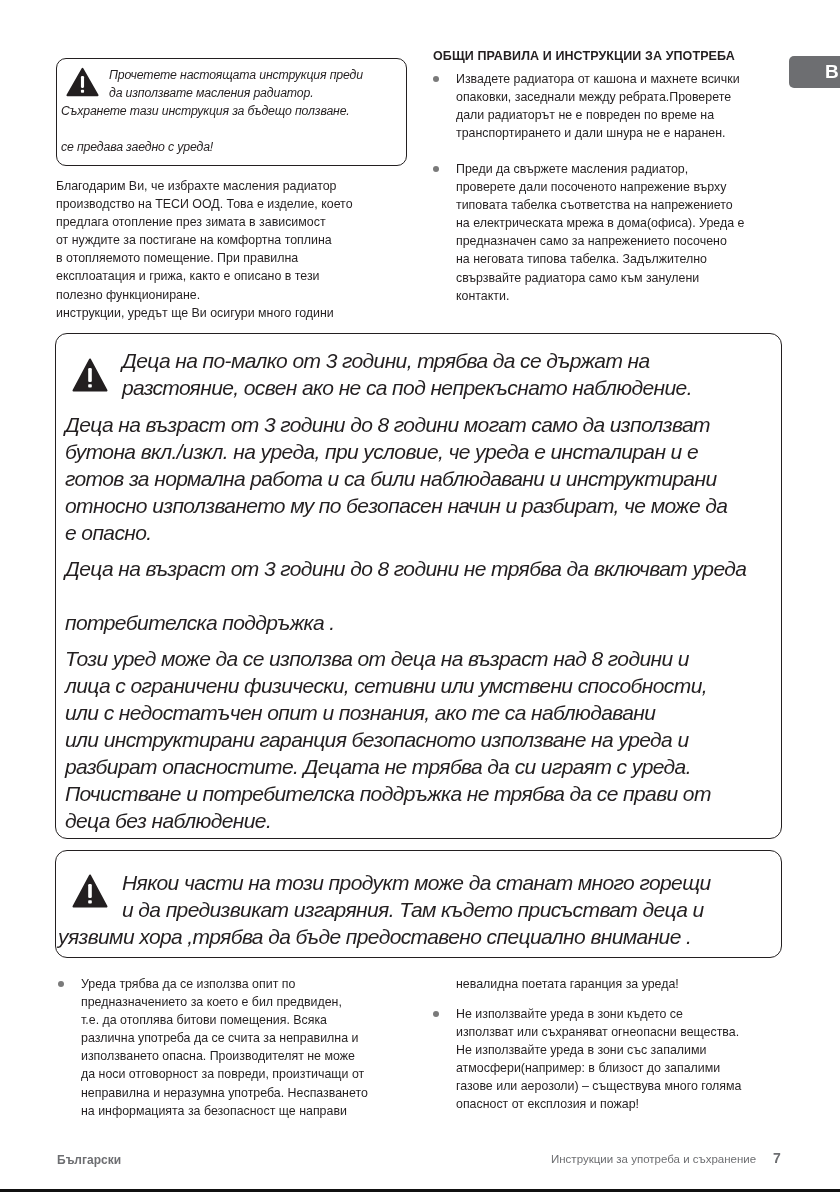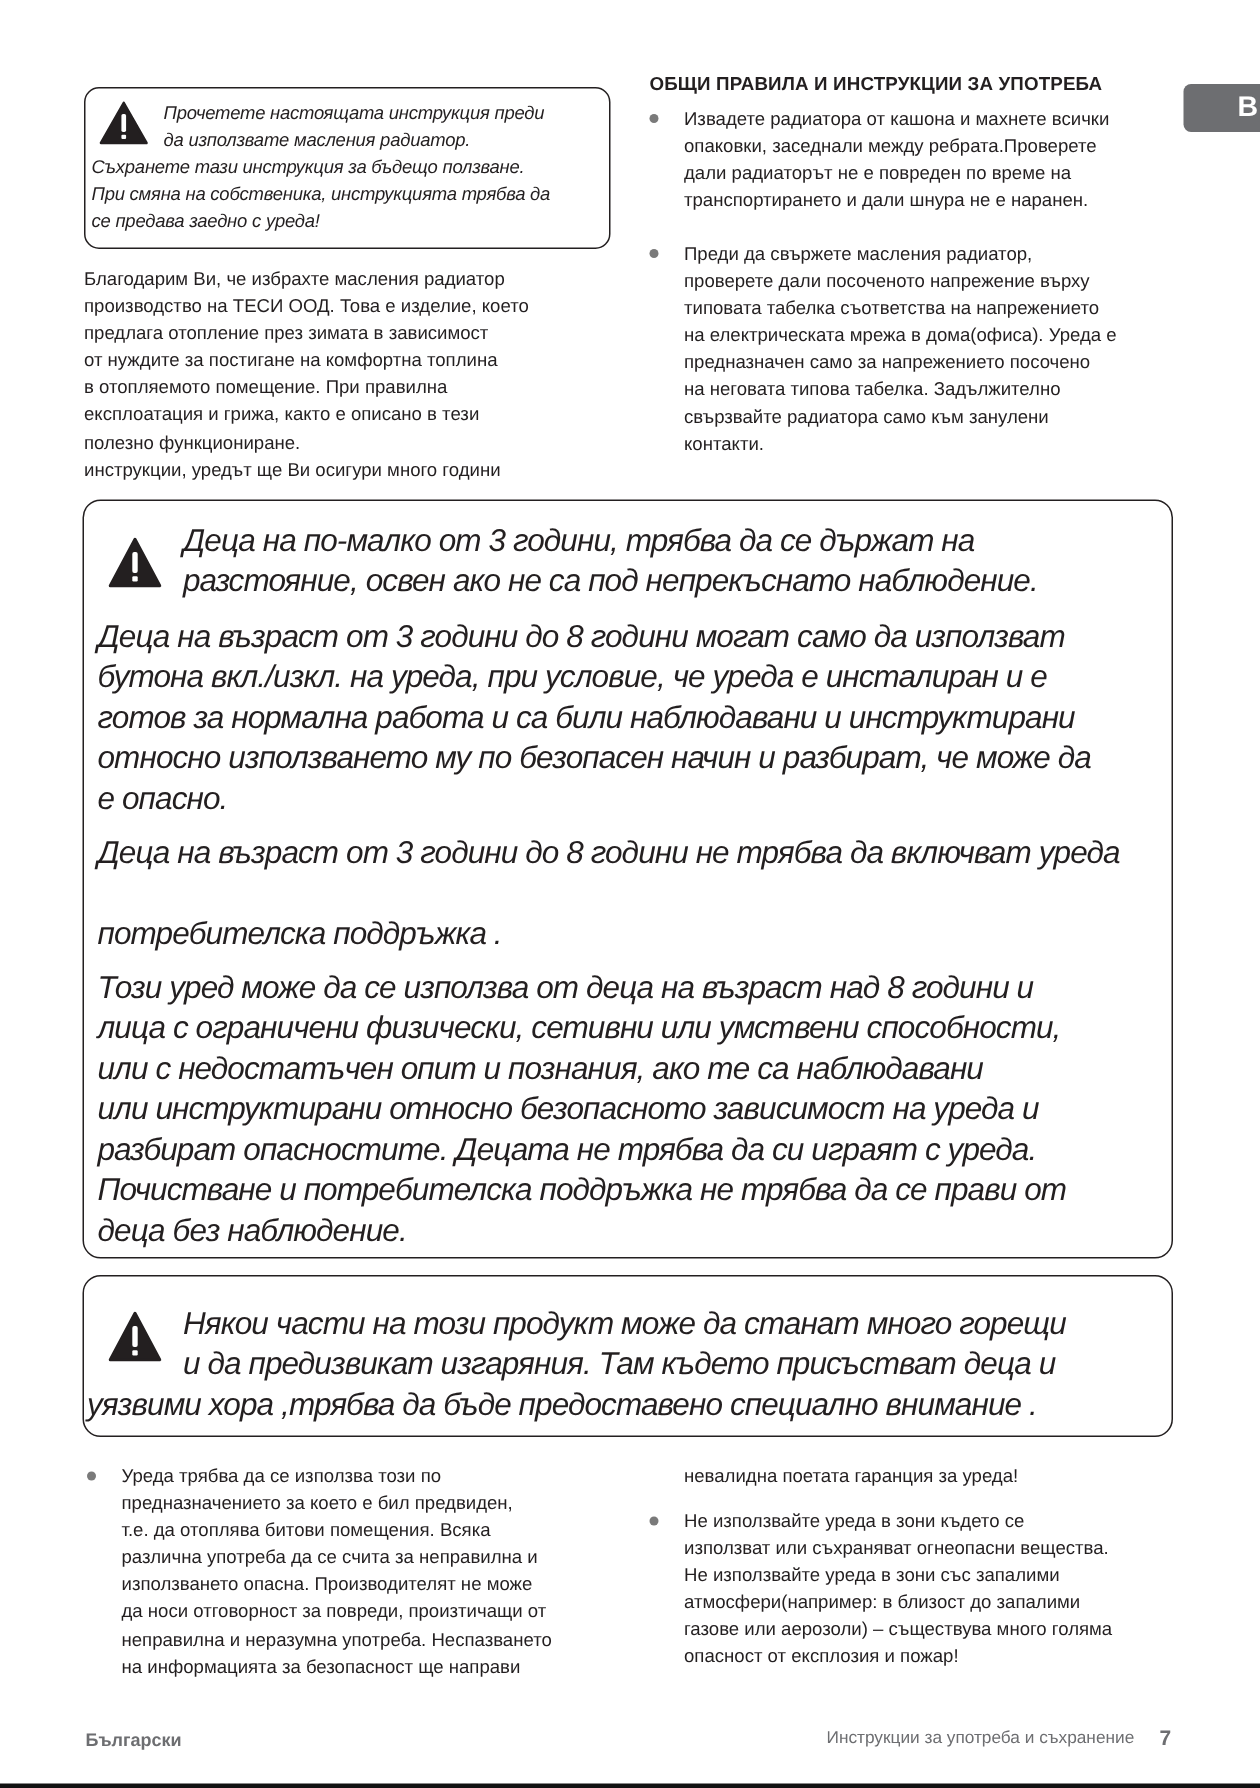--- a/index.html
+++ b/index.html
@@ -77,21 +77,20 @@
 
 <div class="abs warn-small">
   <svg class="tri" viewBox="0 0 36 32">
     <path d="M18 1.5 L34.5 30.5 L1.5 30.5 Z" fill="#231f20" stroke="#231f20" stroke-width="2" stroke-linejoin="round"></path>
     <rect x="16.3" y="9.5" width="3.4" height="13" rx="1.2" fill="#fff"></rect>
     <rect x="16.3" y="24.5" width="3.4" height="3.2" rx="0.8" fill="#fff"></rect>
   </svg>
   <div class="line" style="left:52px;top:7px;">Прочетете настоящата инструкция преди</div>
   <div class="line" style="left:52px;top:25px;">да използвате масления радиатор.</div>
   <div class="line" style="left:4px;top:43px;">Съхранете тази инструкция за бъдещо ползване.</div>
-  <div class="line" style="left:4px;top:61px;">При смяна на собственика, инструкцията трябва да</div>
   <div class="line" style="left:4px;top:79px;">се предава заедно с уреда!</div>
 </div>
 
 <div class="abs intro">
   <div>Благодарим Ви, че избрахте масления радиатор</div>
   <div>производство на ТЕСИ ООД. Това е изделие, което</div>
   <div>предлага отопление през зимата в зависимост</div>
   <div>от нуждите за постигане на комфортна топлина</div>
   <div>в отопляемото помещение. При правилна</div>
   <div>експлоатация и грижа, както е описано в тези</div>
@@ -142,42 +141,42 @@
   <div class="line" style="left:9px;top:132px;">готов за нормална работа  и са били наблюдавани и инструктирани</div>
   <div class="line" style="left:9px;top:159px;">относно използването му по безопасен начин  и разбират, че може да</div>
   <div class="line" style="left:9px;top:186px;">е опасно.</div>
 
   <div class="line" style="left:9px;top:222px;">Деца на възраст от 3 години до 8 години не трябва да включват уреда</div>
   <div class="line" style="left:9px;top:276px;">потребителска поддръжка .</div>
 
   <div class="line" style="left:9px;top:312px;">Този уред може да се използва от деца на възраст над 8 години и</div>
   <div class="line" style="left:9px;top:339px;">лица с ограничени физически, сетивни или умствени способности,</div>
   <div class="line" style="left:9px;top:366px;">или с недостатъчен опит и познания, ако те са наблюдавани</div>
-  <div class="line" style="left:9px;top:393px;">или инструктирани относно безопасното зависимост на уреда и</div>
+  <div class="line" style="left:9px;top:393px;">или инструктирани гаранция безопасното използване на уреда и</div>
   <div class="line" style="left:9px;top:420px;">разбират опасностите.  Децата не трябва да си играят с уреда.</div>
   <div class="line" style="left:9px;top:447px;">Почистване и потребителска поддръжка не трябва да се прави от</div>
   <div class="line" style="left:9px;top:474px;">деца без наблюдение.</div>
 </div>
 
 <div class="abs warn-big" style="left:55px;top:850px;width:727px;height:108px;">
   <svg class="tri" style="left:16px;top:23px;" viewBox="0 0 36 34">
     <path d="M18 1.5 L34.5 32.5 L1.5 32.5 Z" fill="#231f20" stroke="#231f20" stroke-width="2" stroke-linejoin="round"></path>
     <rect x="16.2" y="10" width="3.6" height="14" rx="1.3" fill="#fff"></rect>
     <rect x="16.2" y="26.2" width="3.6" height="3.4" rx="0.8" fill="#fff"></rect>
   </svg>
   <div class="line" style="left:66px;top:19px;">Някои части на този продукт може да станат много горещи</div>
   <div class="line" style="left:66px;top:46px;">и да предизвикат изгаряния. Там където присъстват деца и</div>
   <div class="line" style="left:2px;top:73px;">уязвими хора ,трябва да бъде предоставено специално внимание .</div>
 </div>
 
 <div class="bullet-list">
   <div class="bullet" style="left:58px;top:975px;">
     <span class="dot"></span>
     <div class="txt">
-      <div>Уреда трябва да се използва този по</div>
+      <div>Уреда трябва да се използва опит по</div>
       <div>предназначението за което е бил  предвиден,</div>
       <div>т.е. да отоплява битови помещения. Всяка</div>
       <div>различна употреба да се счита за неправилна и</div>
       <div>използването опасна. Производителят не може</div>
       <div>да носи отговорност за повреди, произтичащи от</div>
       <div>неправилна и неразумна употреба. Неспазването</div>
       <div>на информацията за безопасност ще направи</div>
     </div>
   </div>
 

